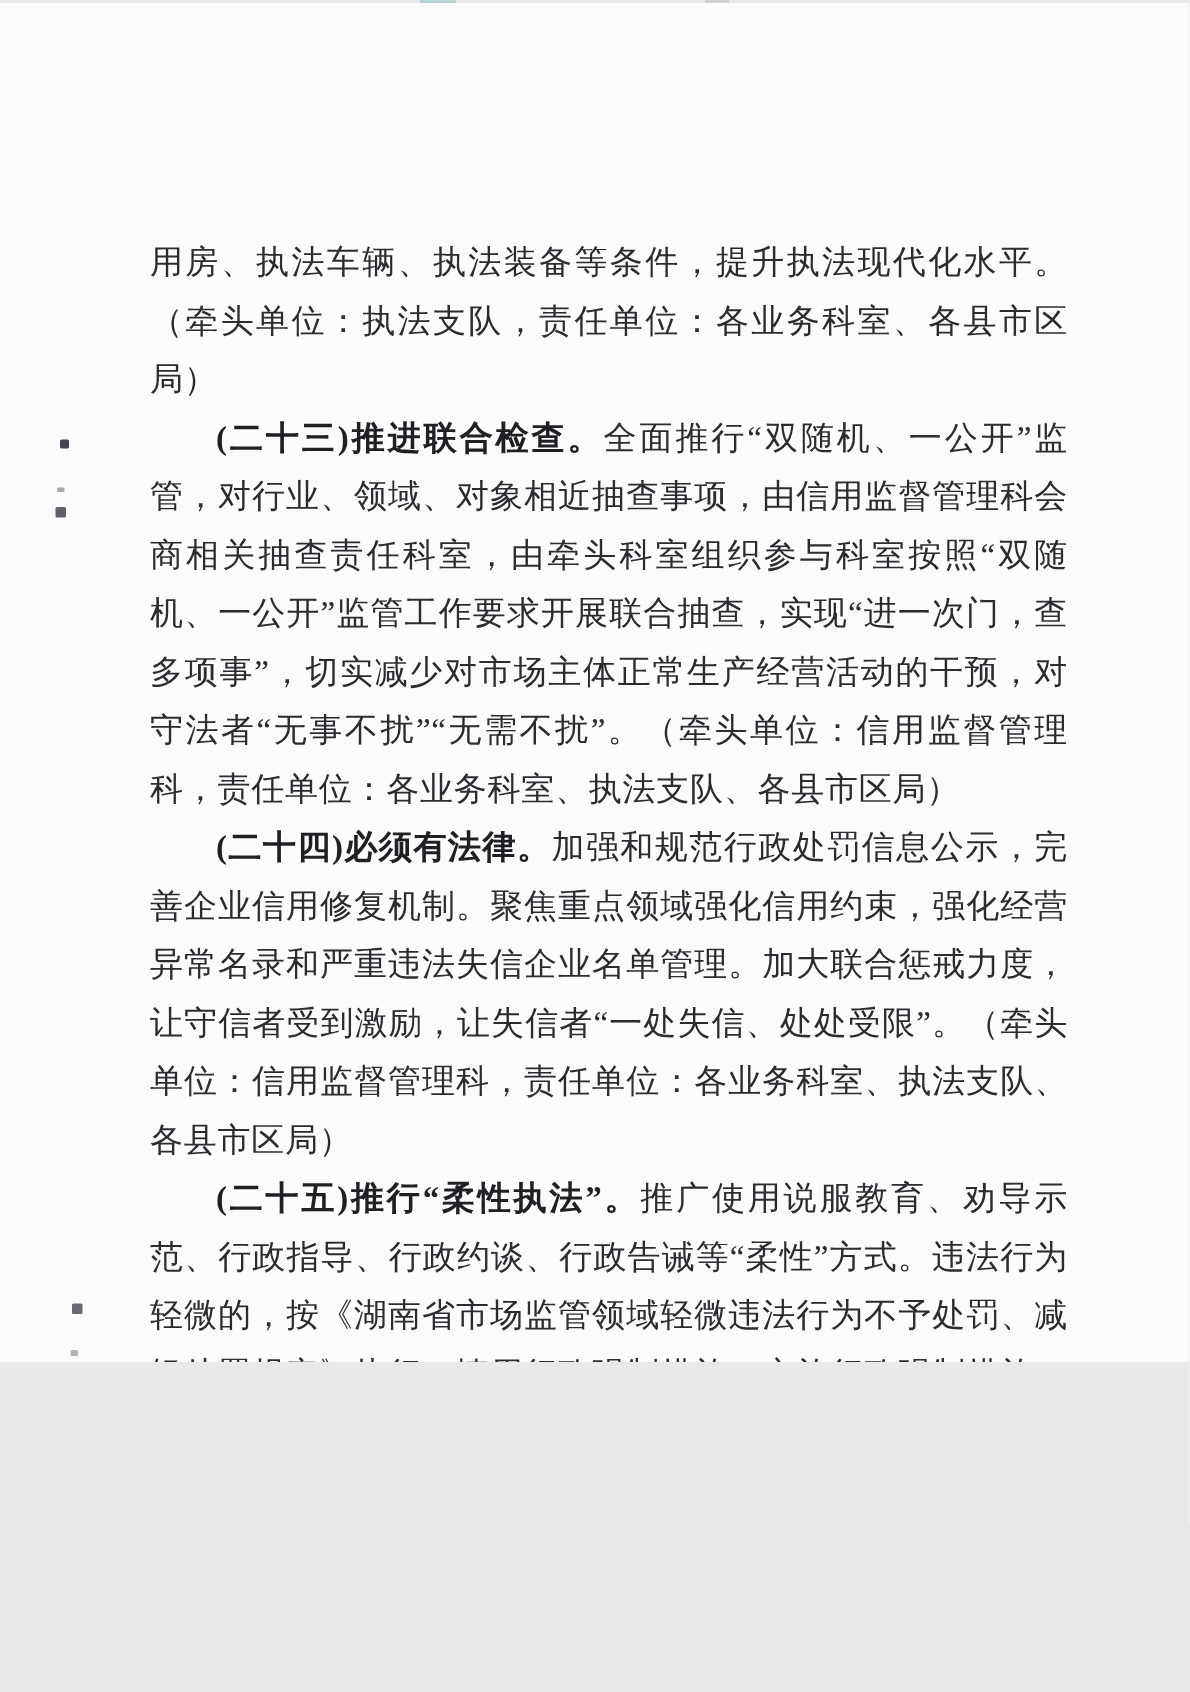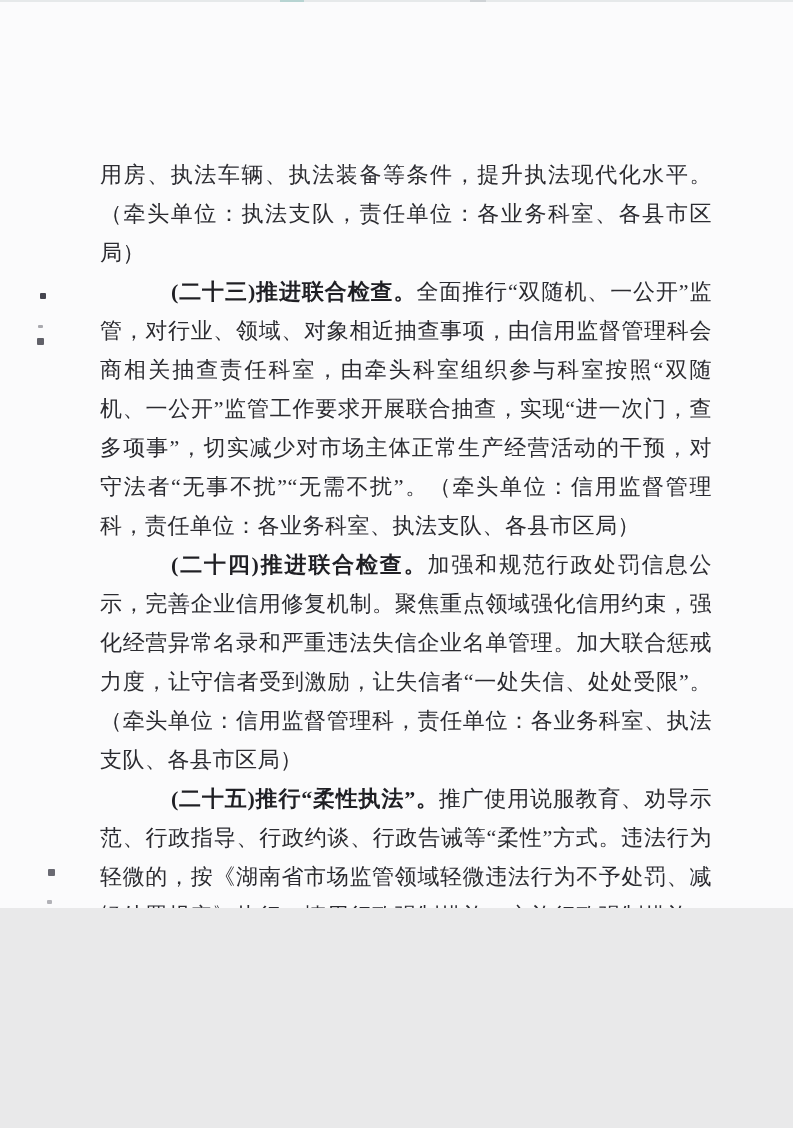--- a/index.html
+++ b/index.html
@@ -57,21 +57,20 @@
   .para {
     margin: 0;
     text-indent: 2em;
   }
   .para.continuation {
     text-indent: 0;
   }
   .para .lead {
     font-weight: bold;
     color: #1f1f24;
-    margin-left: 27px;
   }
   .footer-pagenum {
     position: absolute;
     top: 1014px;
     right: 82px;
     font-size: 17px;
     letter-spacing: 3px;
     color: var(--footer-ink, #46464c);
   }
 </style>
@@ -90,21 +89,21 @@
   <span class="speck sp4"></span>
   <span class="speck sp5"></span>
   <span class="speck sp6"></span>
 
   <div class="body-text">
 
     <p class="para continuation"><span class="txt">用房、执法车辆、执法装备等条件，提升执法现代化水平。（牵头单位：执法支队，责任单位：各业务科室、各县市区局）</span></p>
 
     <p class="para"><span class="lead">(二十三)推进联合检查。</span><span class="txt">全面推行“双随机、一公开”监管，对行业、领域、对象相近抽查事项，由信用监督管理科会商相关抽查责任科室，由牵头科室组织参与科室按照“双随机、一公开”监管工作要求开展联合抽查，实现“进一次门，查多项事”，切实减少对市场主体正常生产经营活动的干预，对守法者“无事不扰”“无需不扰”。（牵头单位：信用监督管理科，责任单位：各业务科室、执法支队、各县市区局）</span></p>
 
-    <p class="para"><span class="lead">(二十四)推进联合检查。</span><span class="txt">加强和规范行政处罚信息公示，完善企业信用修复机制。聚焦重点领域强化信用约束，强化经营异常名录和严重违法失信企业名单管理。加大联合惩戒力度，让守信者受到激励，让失信者“一处失信、处处受限”。（牵头单位：信用监督管理科，责任单位：各业务科室、执法支队、各县市区局）</span></p>
+    <p class="para"><span class="lead">(二十四)必须有法律。</span><span class="txt">加强和规范行政处罚信息公示，完善企业信用修复机制。聚焦重点领域强化信用约束，强化经营异常名录和严重违法失信企业名单管理。加大联合惩戒力度，让守信者受到激励，让失信者“一处失信、处处受限”。（牵头单位：信用监督管理科，责任单位：各业务科室、执法支队、各县市区局）</span></p>
 
     <p class="para"><span class="lead">(二十五)推行“柔性执法”。</span><span class="txt">推广使用说服教育、劝导示范、行政指导、行政约谈、行政告诫等“柔性”方式。违法行为轻微的，按《湖南省市场监管领域轻微违法行为不予处罚、减轻处罚规定》执行。慎用行政强制措施，实施行政强制措施，必须有法律、法规为依据。未经法律、法规授权，不得实施或者变相实施行政强制措施。采取行政强制措施，应结合考虑行政目的的实现，以最小损害当事人权益为限。实施非强制性管理措施可以达到目的的，不得实</span></p>
 
   </div>
 
   <div class="footer-pagenum">– 9 –</div>
 
 </div>
 
 </body></html>

